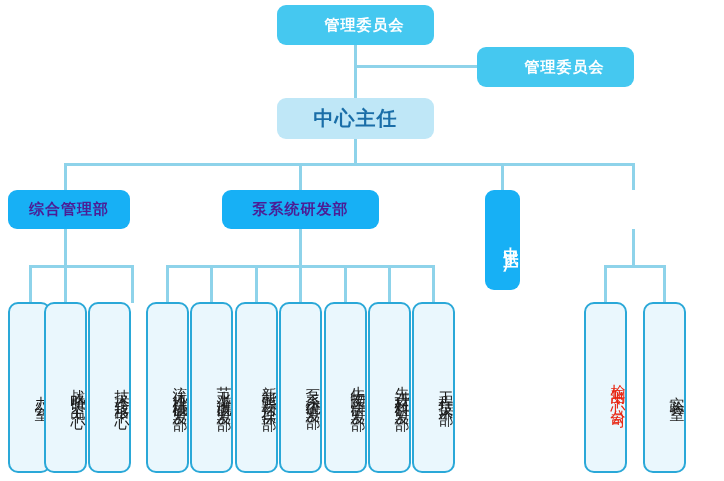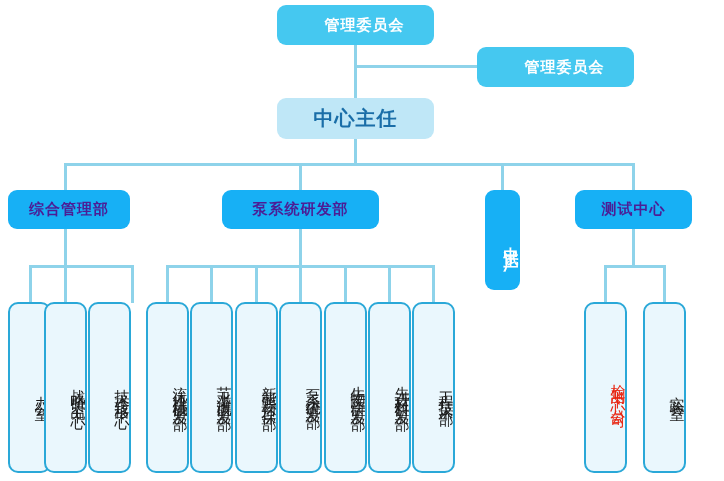--- a/index.html
+++ b/index.html
@@ -137,21 +137,20 @@
   <div class="node top" style="left:477px; top:47px; width:157px; height:40px;">管理委员会</div>
 
   <div class="node director" style="left:277px; top:98px; width:157px; height:41px;">中心主任</div>
 
   <div class="node dept" style="left:8px; top:190px; width:122px; height:39px;">综合管理部</div>
 
   <div class="node dept" style="left:222px; top:190px; width:157px; height:39px;">泵系统研发部</div>
 
   <div class="node dept-vert" style="left:485px; top:190px; width:35px; height:100px;">中试工厂</div>
 
-  <div class="node dept" style="left:575px; top:190px; width:117px; height:39px;">测试中心</div>
 
   <div class="node leaf" style="left:8px; top:302px; width:43px; height:171px;">办公室</div>
 
   <div class="node leaf" style="left:44px; top:302px; width:43px; height:171px;">战略研究中心</div>
 
   <div class="node leaf" style="left:88px; top:302px; width:43px; height:171px;">技术转移中心</div>
 
   <div class="node leaf" style="left:146px; top:302px; width:43px; height:171px;">流体机械研发部</div>
 
   <div class="node leaf" style="left:190px; top:302px; width:43px; height:171px;">节水灌溉研发部</div>

